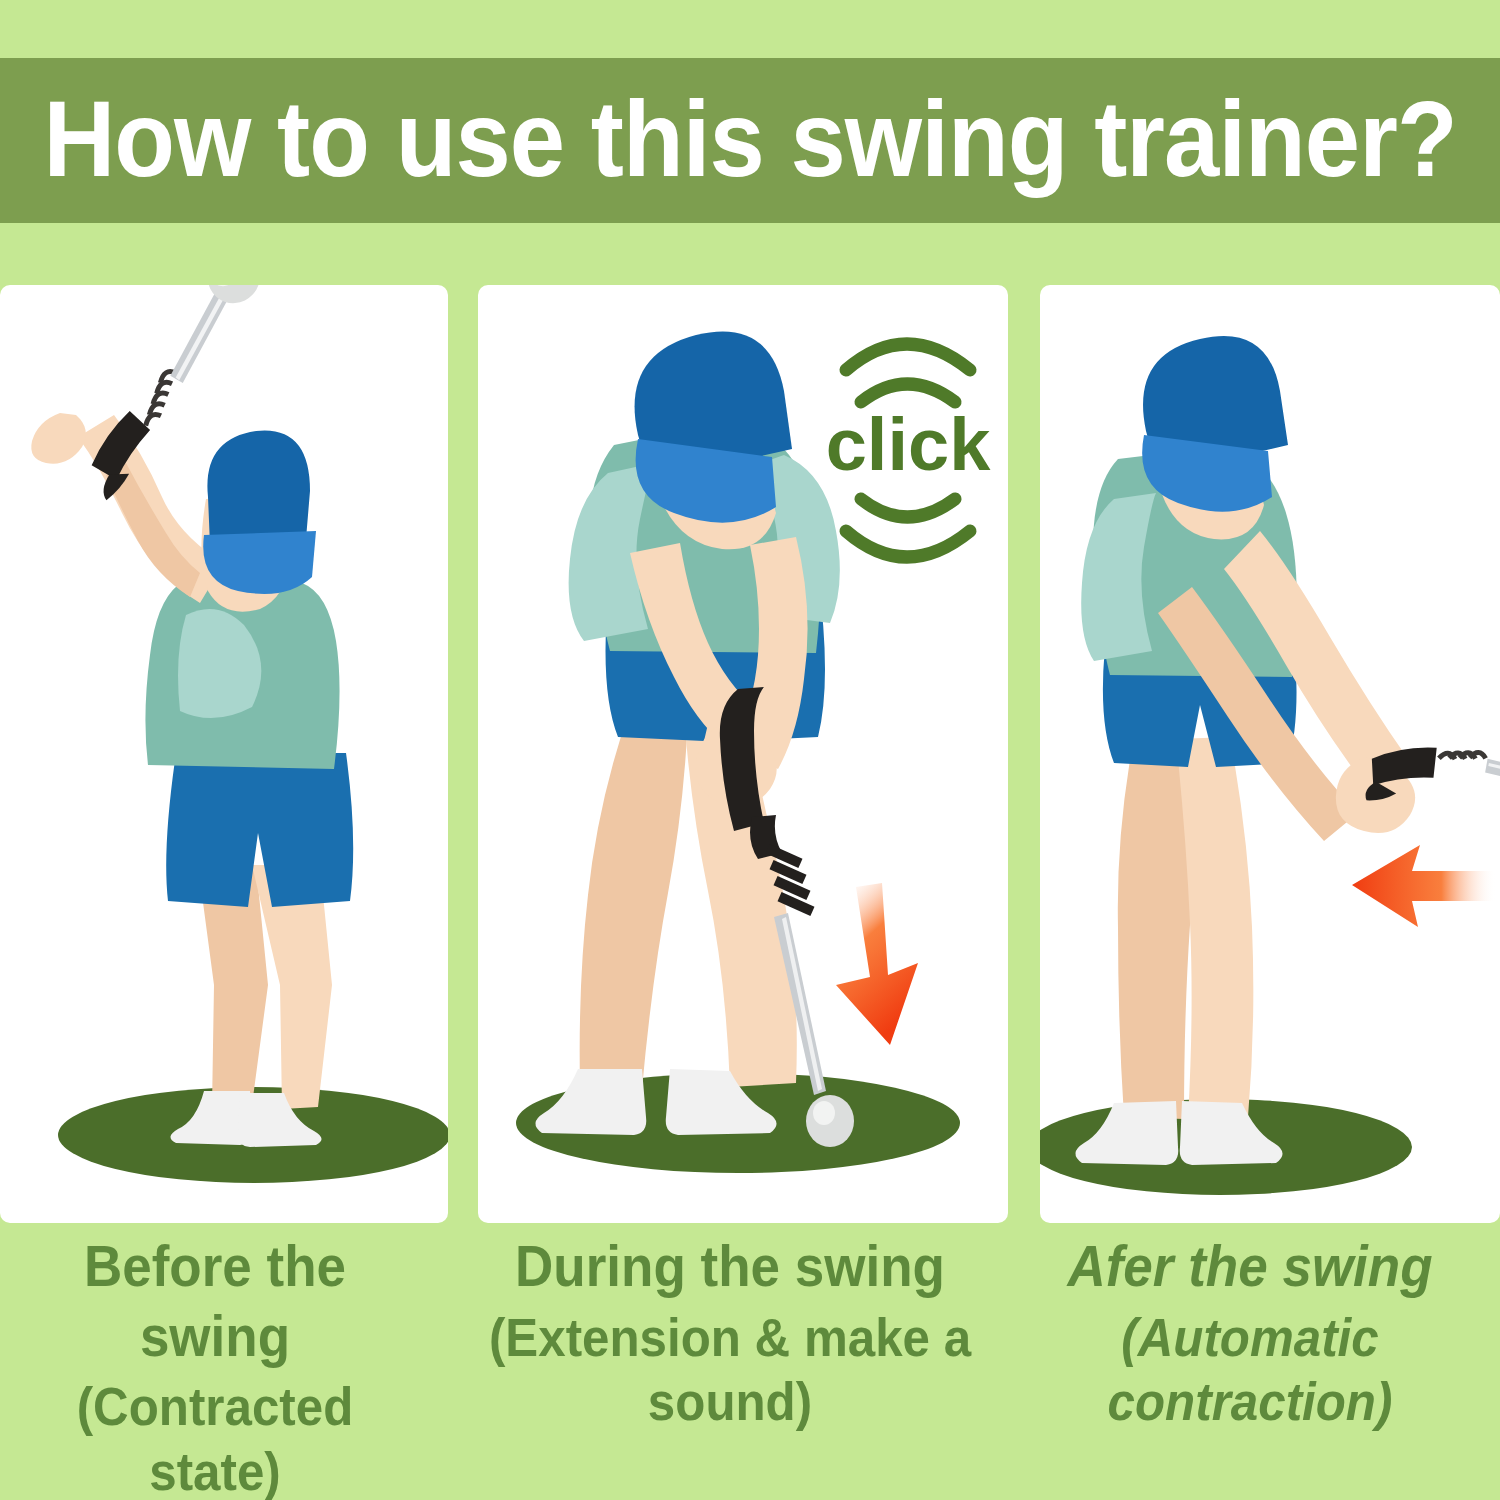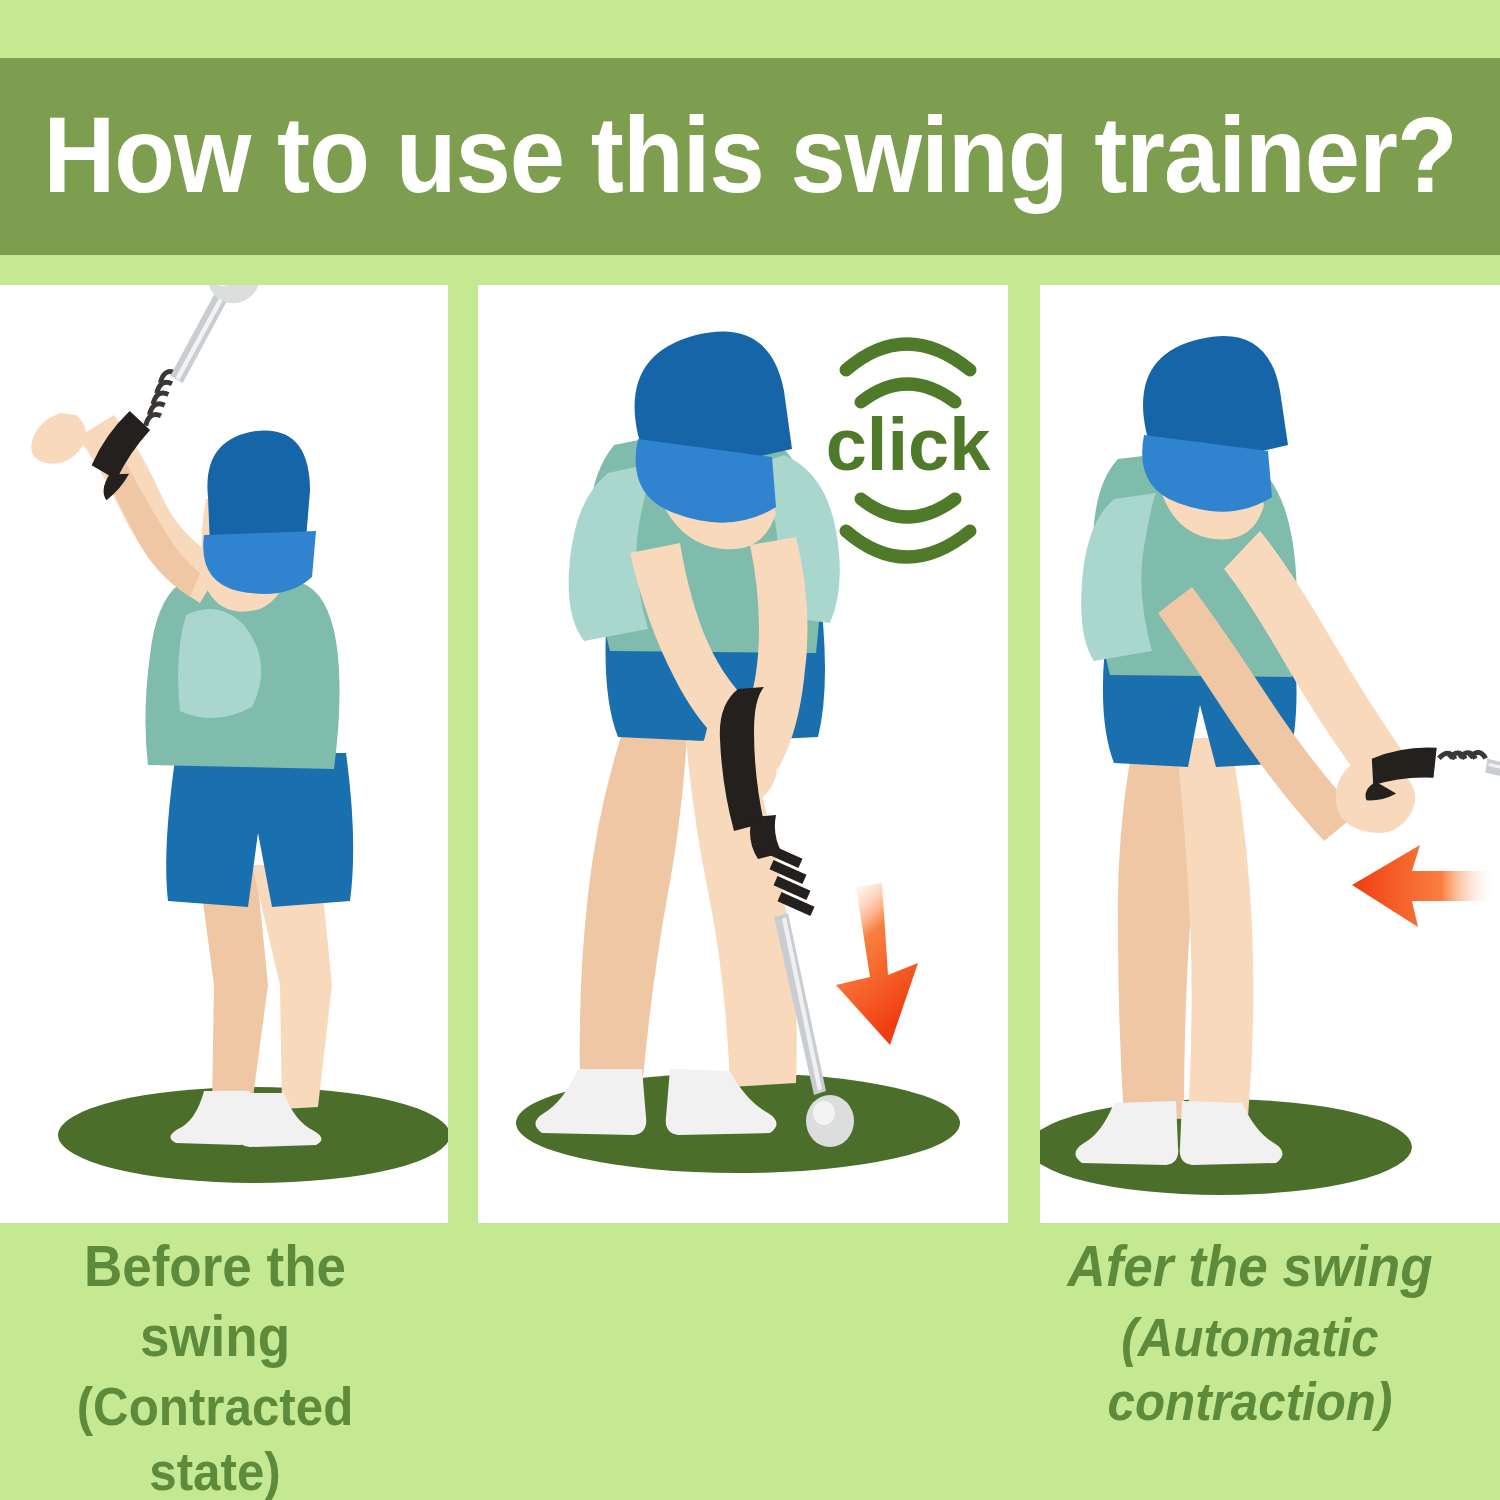--- a/index.html
+++ b/index.html
@@ -14,21 +14,21 @@
     overflow: hidden;
     position: relative;
   }
 
   
   #header-banner {
     position: absolute;
     left: 0;
     top: 58px;
     width: 1500px;
-    height: 197px;
+    height: 165px;
     background: #7D9E4F;
     display: flex;
     align-items: center;
     justify-content: center;
   }
   #header-title {
     color: #FFFFFF;
     font-family: "Liberation Sans Narrow", "Liberation Sans", sans-serif;
     font-size: 108px;
     font-weight: bold;
@@ -46,20 +46,21 @@
     top: 285px;
     width: 1500px;
     height: 938px;
   }
   .panel {
     position: absolute;
     top: 0;
     height: 938px;
     background: #FFFFFF;
     overflow: hidden;
+    border-radius: 10px;
   }
   #panel-before { left: 0px;    width: 448px; }
   #panel-during { left: 478px;  width: 530px; }
   #panel-after  { left: 1040px; width: 460px; }
 
   .panel-svg { display: block; width: 100%; height: 100%; }
 
   
   #captions-row {
     position: absolute;
@@ -285,17 +286,21 @@
       </g>
     </svg>
   </div>
 </div>
 
 <div id="captions-row">
   <div class="caption" id="caption-before">
     <span class="cap-main">Before the swing</span>
     <span class="cap-sub">(Contracted state)</span>
   </div>
+  <div class="caption" id="caption-during">
+    <span class="cap-main">During the swing</span>
+    <span class="cap-sub">(Extension &amp; make a sound)</span>
+  </div>
   <div class="caption" id="caption-after">
     <span class="cap-main">Afer the swing</span>
     <span class="cap-sub">(Automatic contraction)</span>
   </div>
 </div>
 
 </body></html>

